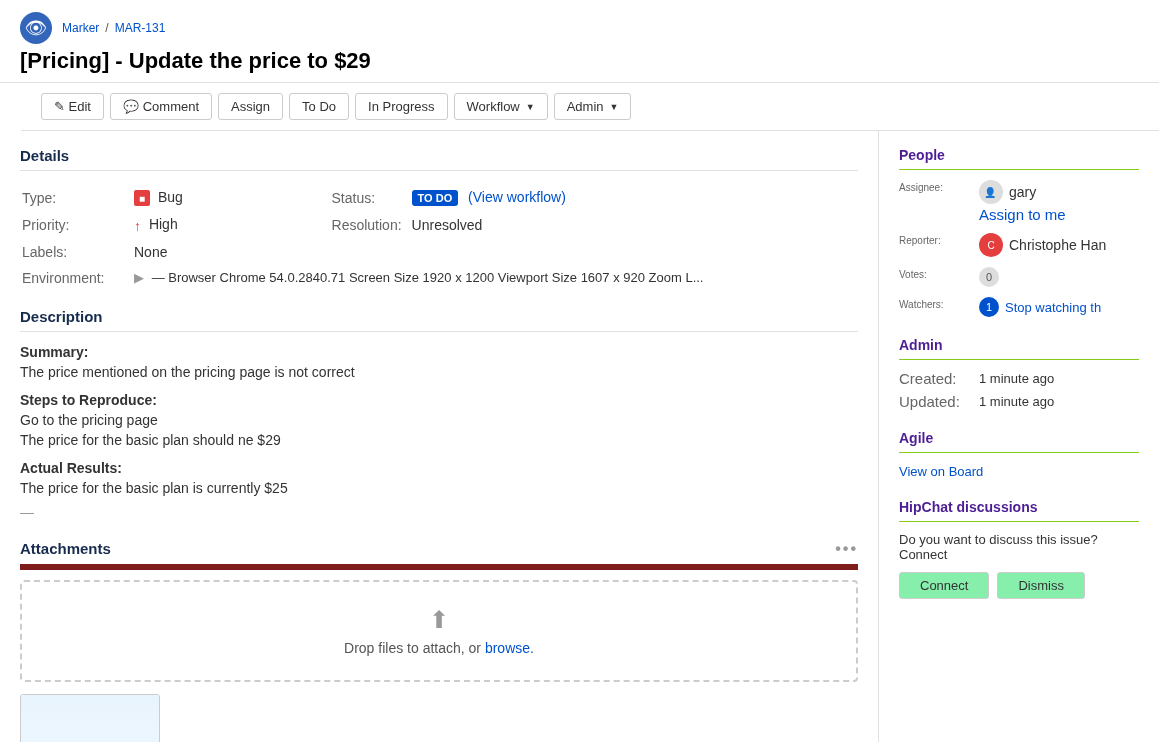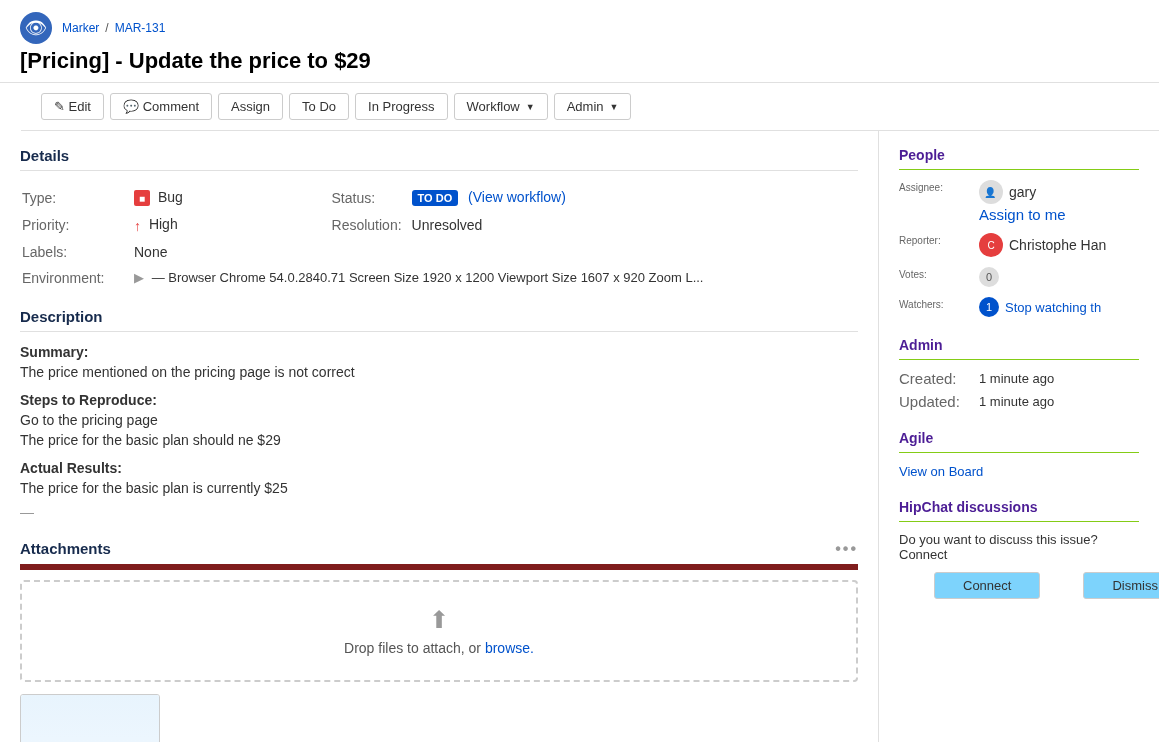--- a/index.html
+++ b/index.html
@@ -73,21 +73,21 @@
     .stop-watching { color: #0052cc; font-size: 13px; cursor: pointer; }
 
     .dates-row { display: flex; align-items: center; margin-bottom: 6px; }
     .dates-label { color: #666; width: 80px; font-size: 15px; }
     .dates-value { font-size: 13px; color: #333; }
 
     .agile-link { color: #0052cc; font-size: 13px; cursor: pointer; }
 
     .hipchat-desc { font-size: 13px; color: #333; margin-bottom: 10px; }
     .hipchat-btns { display: flex; gap: 8px; }
-    .hipchat-btn { border: 1px solid #ccc; background: #7dd3fc; border-radius: 3px; padding: 5px 28px; font-size: 13px; cursor: pointer; color: #333; margin-left: 35px; }
+    .hipchat-btn { border: 1px solid #ccc; background: #86efac; border-radius: 3px; padding: 5px 20px; font-size: 13px; cursor: pointer; color: #333; }
   </style>
 </head>
 <body>
 
 <div class="header">
   <div class="breadcrumb">
     <div class="logo">
       <span style="font-size:18px;">👁</span>
     </div>
     <a>Marker</a>

